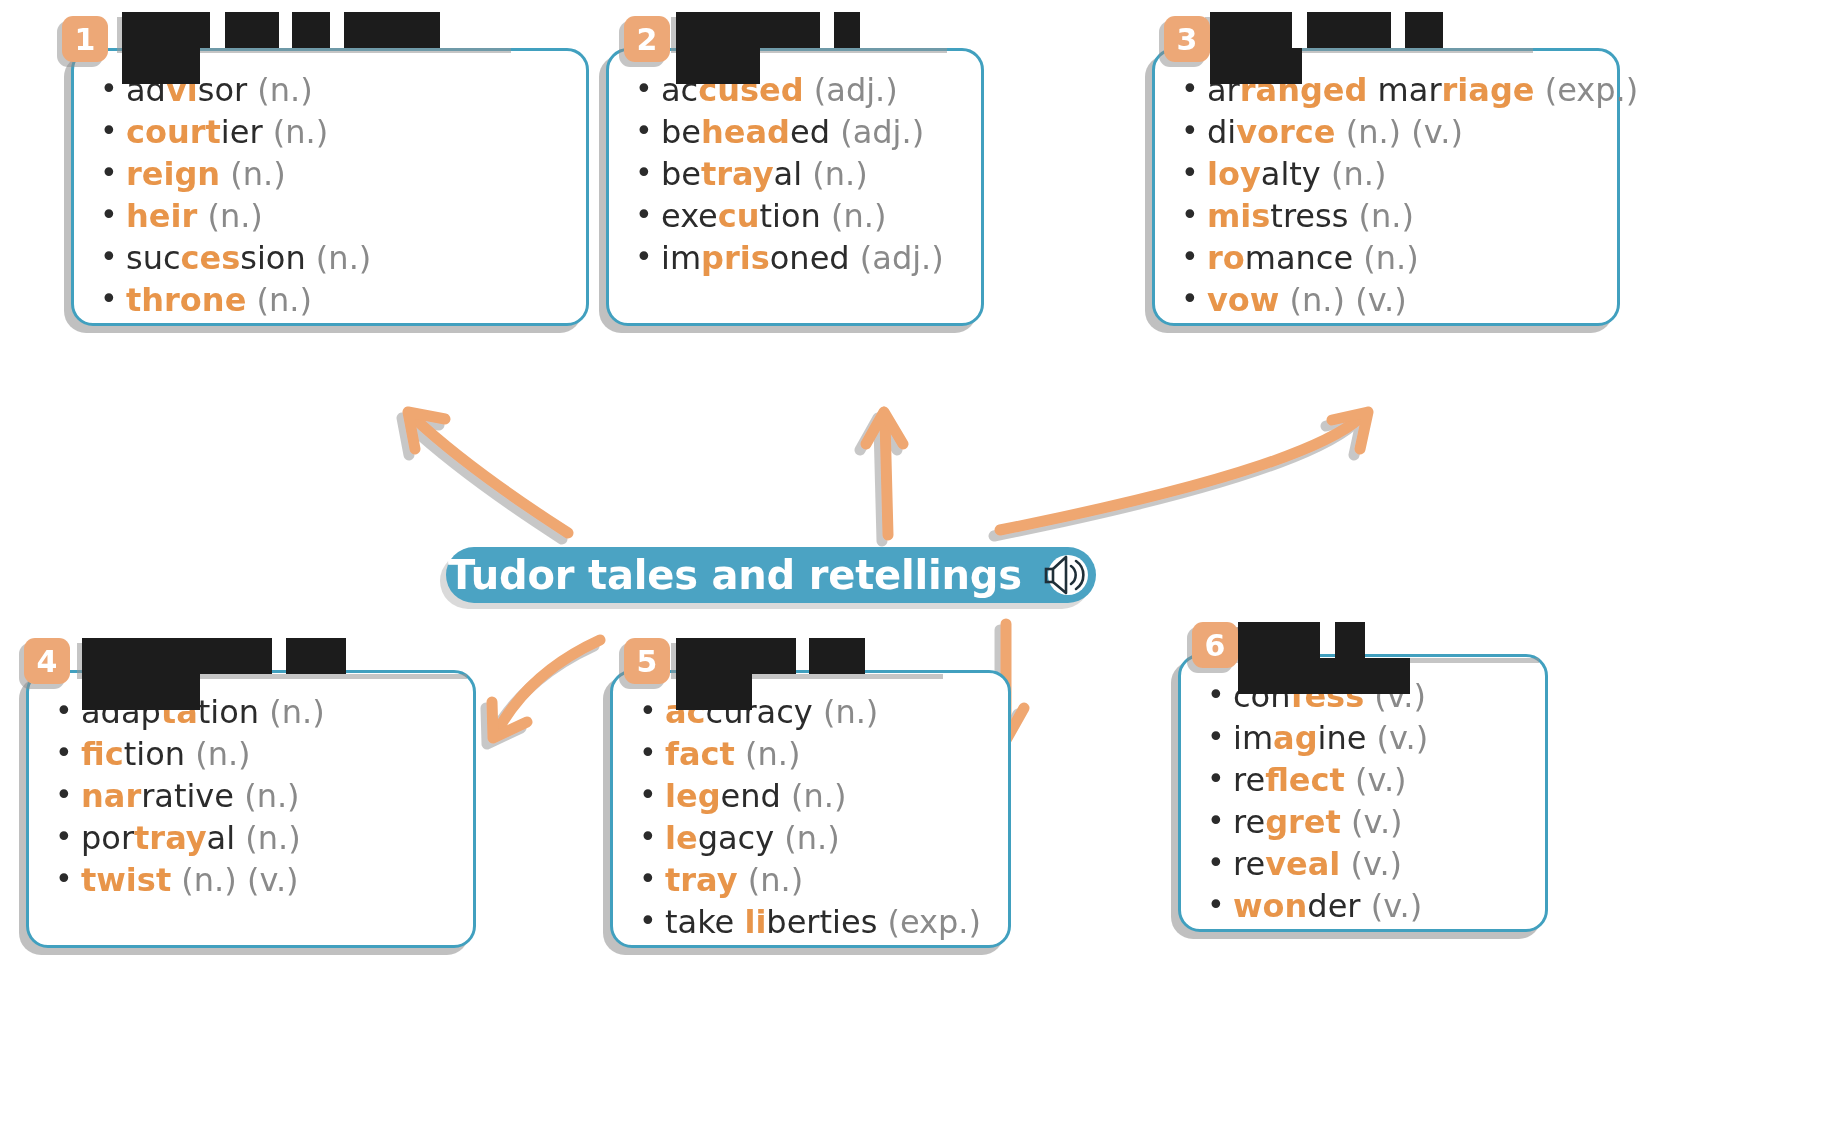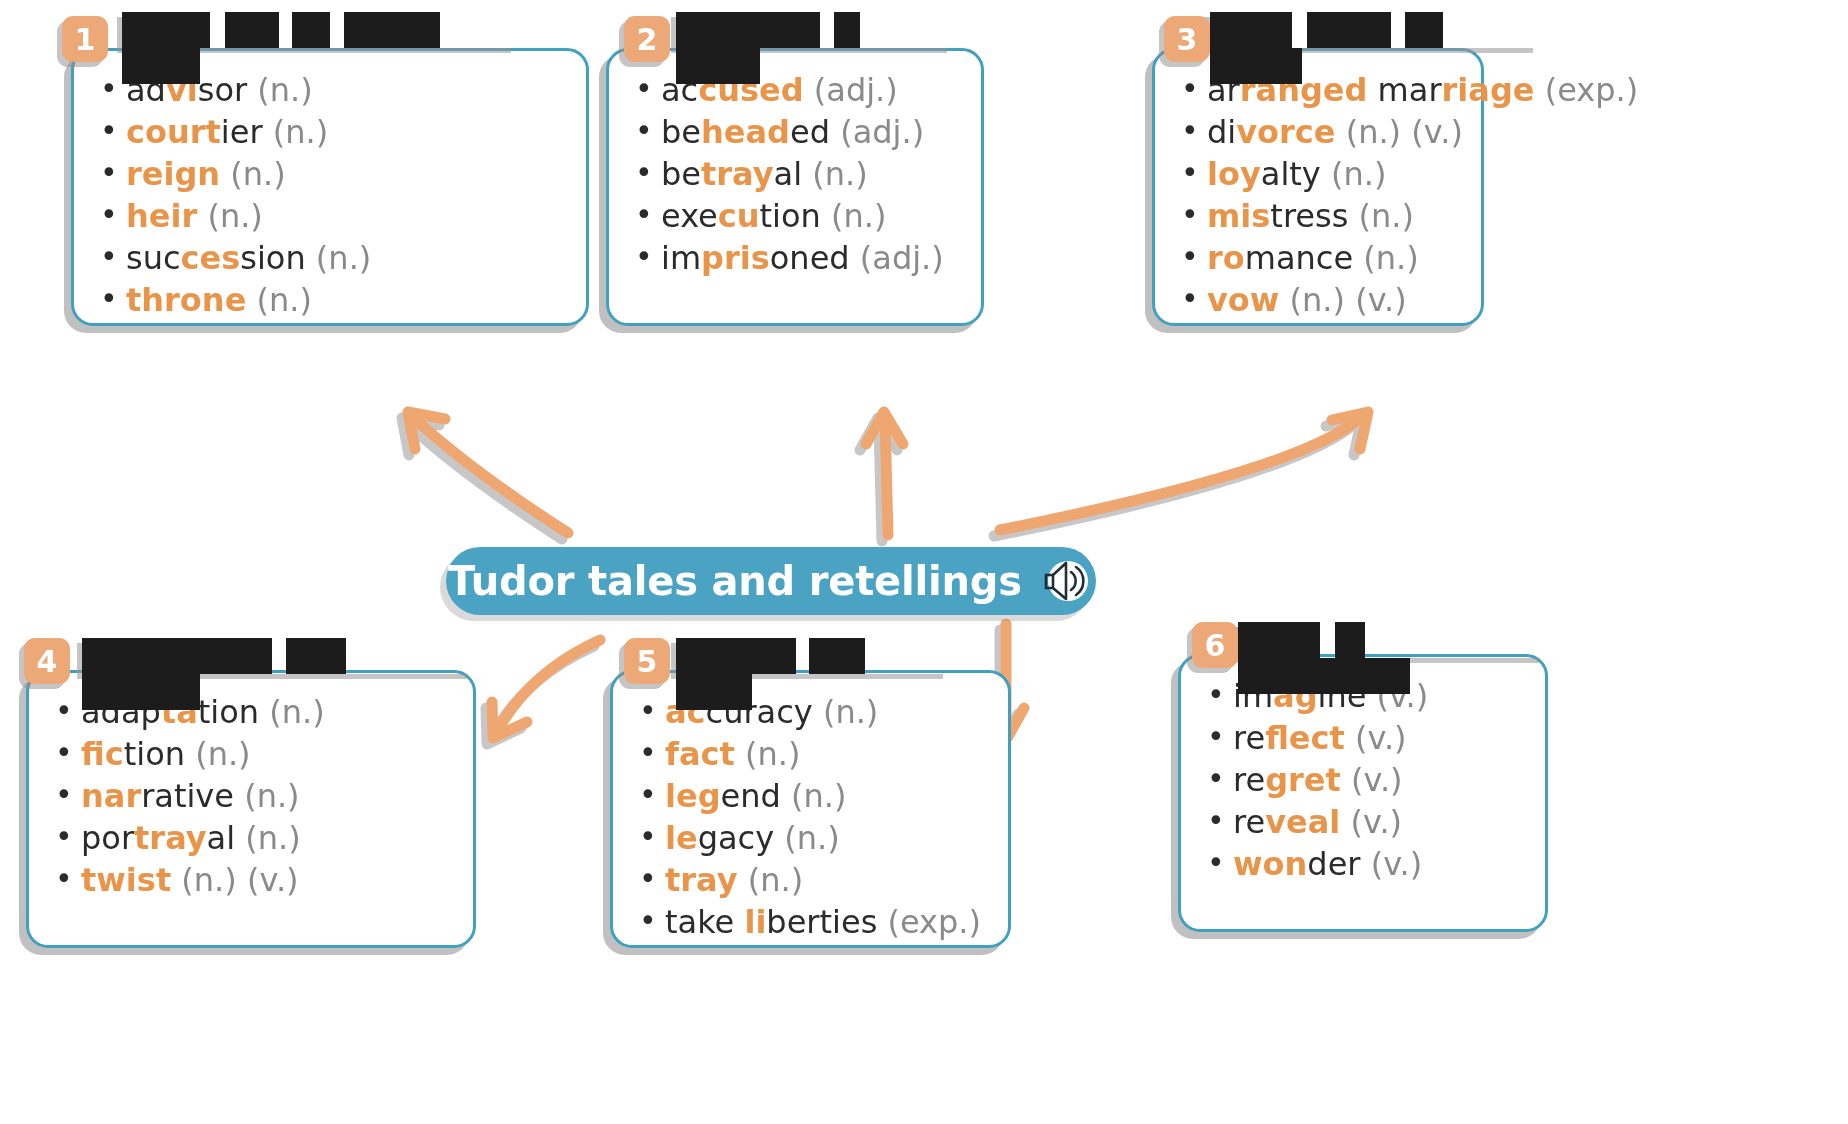--- a/index.html
+++ b/index.html
@@ -76,21 +76,21 @@
     background:#1c1c1c;
     height:100%;
     vertical-align:top;
   }
   .redact .gap{background:transparent;}
 
   
   #center-node{
     position:absolute;
     left:446px;top:547px;
-    width:650px;height:68px;
+    width:650px;height:56px;
     background:#4ba3c3;
     border-radius:34px;
     display:flex;
     align-items:center;
     justify-content:center;
     gap:16px;
     box-shadow:-6px 6px 0 0 rgba(150,150,150,0.35);
     z-index:5;
   }
   #center-label{
@@ -200,21 +200,21 @@
     <ul class="card-list">
         <li><span>ac</span><span class="hl">cused</span><span class="pos"> (adj.)</span></li>
         <li><span>be</span><span class="hl">head</span><span>ed</span><span class="pos"> (adj.)</span></li>
         <li><span>be</span><span class="hl">tray</span><span>al</span><span class="pos"> (n.)</span></li>
         <li><span>exe</span><span class="hl">cu</span><span>tion</span><span class="pos"> (n.)</span></li>
         <li><span>im</span><span class="hl">pris</span><span>oned</span><span class="pos"> (adj.)</span></li>
       </ul>
   </div>
   <div class="badge" style="left:624px;top:16px;">2</div>
 
-  <div class="card" style="left:1152px;top:48px;width:332px;height:278px;">
+  <div class="card" style="left:1152px;top:48px;width:468px;height:278px;">
     <ul class="card-list">
         <li><span>ar</span><span class="hl">ranged</span><span> mar</span><span class="hl">riage</span><span class="pos"> (exp.)</span></li>
         <li><span>di</span><span class="hl">vorce</span><span class="pos"> (n.) (v.)</span></li>
         <li><span class="hl">loy</span><span>alty</span><span class="pos"> (n.)</span></li>
         <li><span class="hl">mis</span><span>tress</span><span class="pos"> (n.)</span></li>
         <li><span class="hl">ro</span><span>mance</span><span class="pos"> (n.)</span></li>
         <li><span class="hl">vow</span><span class="pos"> (n.) (v.)</span></li>
       </ul>
   </div>
   <div class="badge" style="left:1164px;top:16px;">3</div>
@@ -237,20 +237,21 @@
         <li><span class="hl">leg</span><span>end</span><span class="pos"> (n.)</span></li>
         <li><span class="hl">le</span><span>gacy</span><span class="pos"> (n.)</span></li>
         <li><span class="hl">tray</span><span class="pos"> (n.)</span></li>
         <li><span>take </span><span class="hl">li</span><span>berties</span><span class="pos"> (exp.)</span></li>
       </ul>
   </div>
   <div class="badge" style="left:624px;top:638px;">5</div>
 
   <div class="card" style="left:1178px;top:654px;width:370px;height:278px;">
     <ul class="card-list">
+        <li><span>con</span><span class="hl">fess</span><span class="pos"> (v.)</span></li>
         <li><span>im</span><span class="hl">ag</span><span>ine</span><span class="pos"> (v.)</span></li>
         <li><span>re</span><span class="hl">flect</span><span class="pos"> (v.)</span></li>
         <li><span>re</span><span class="hl">gret</span><span class="pos"> (v.)</span></li>
         <li><span>re</span><span class="hl">veal</span><span class="pos"> (v.)</span></li>
         <li><span class="hl">won</span><span>der</span><span class="pos"> (v.)</span></li>
       </ul>
   </div>
   <div class="badge" style="left:1192px;top:622px;">6</div>
 
   <div id="center-node">

